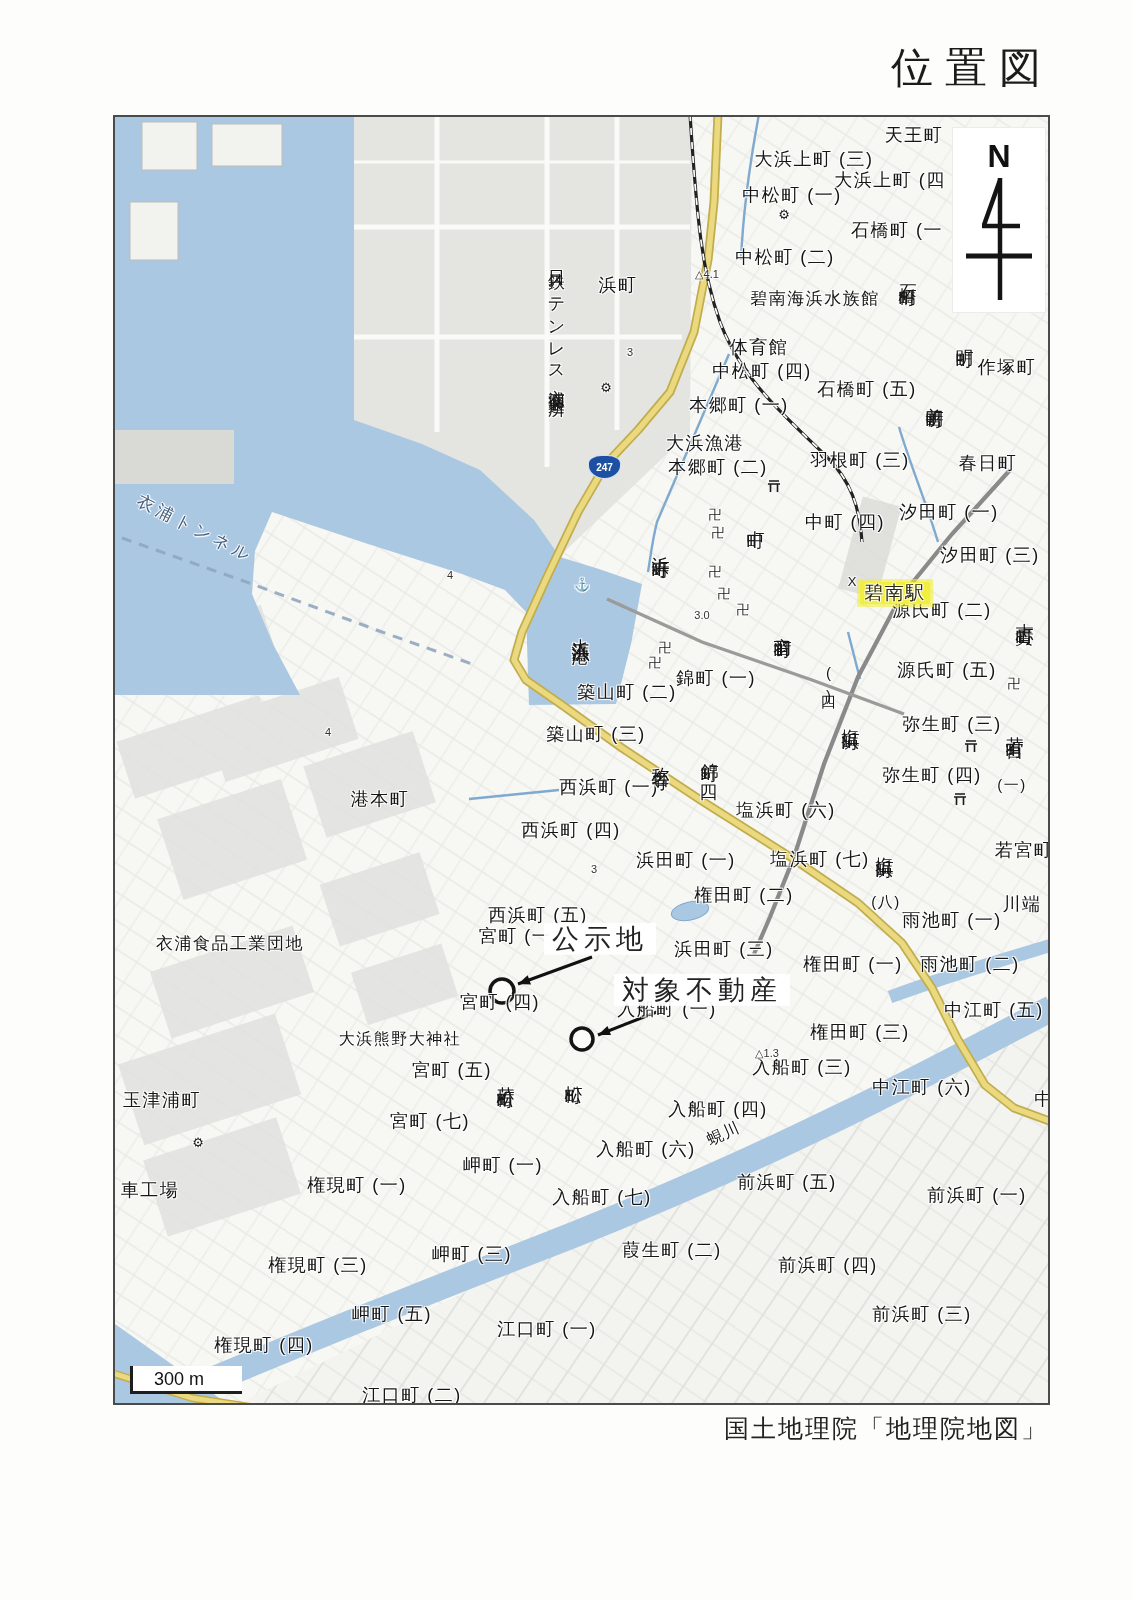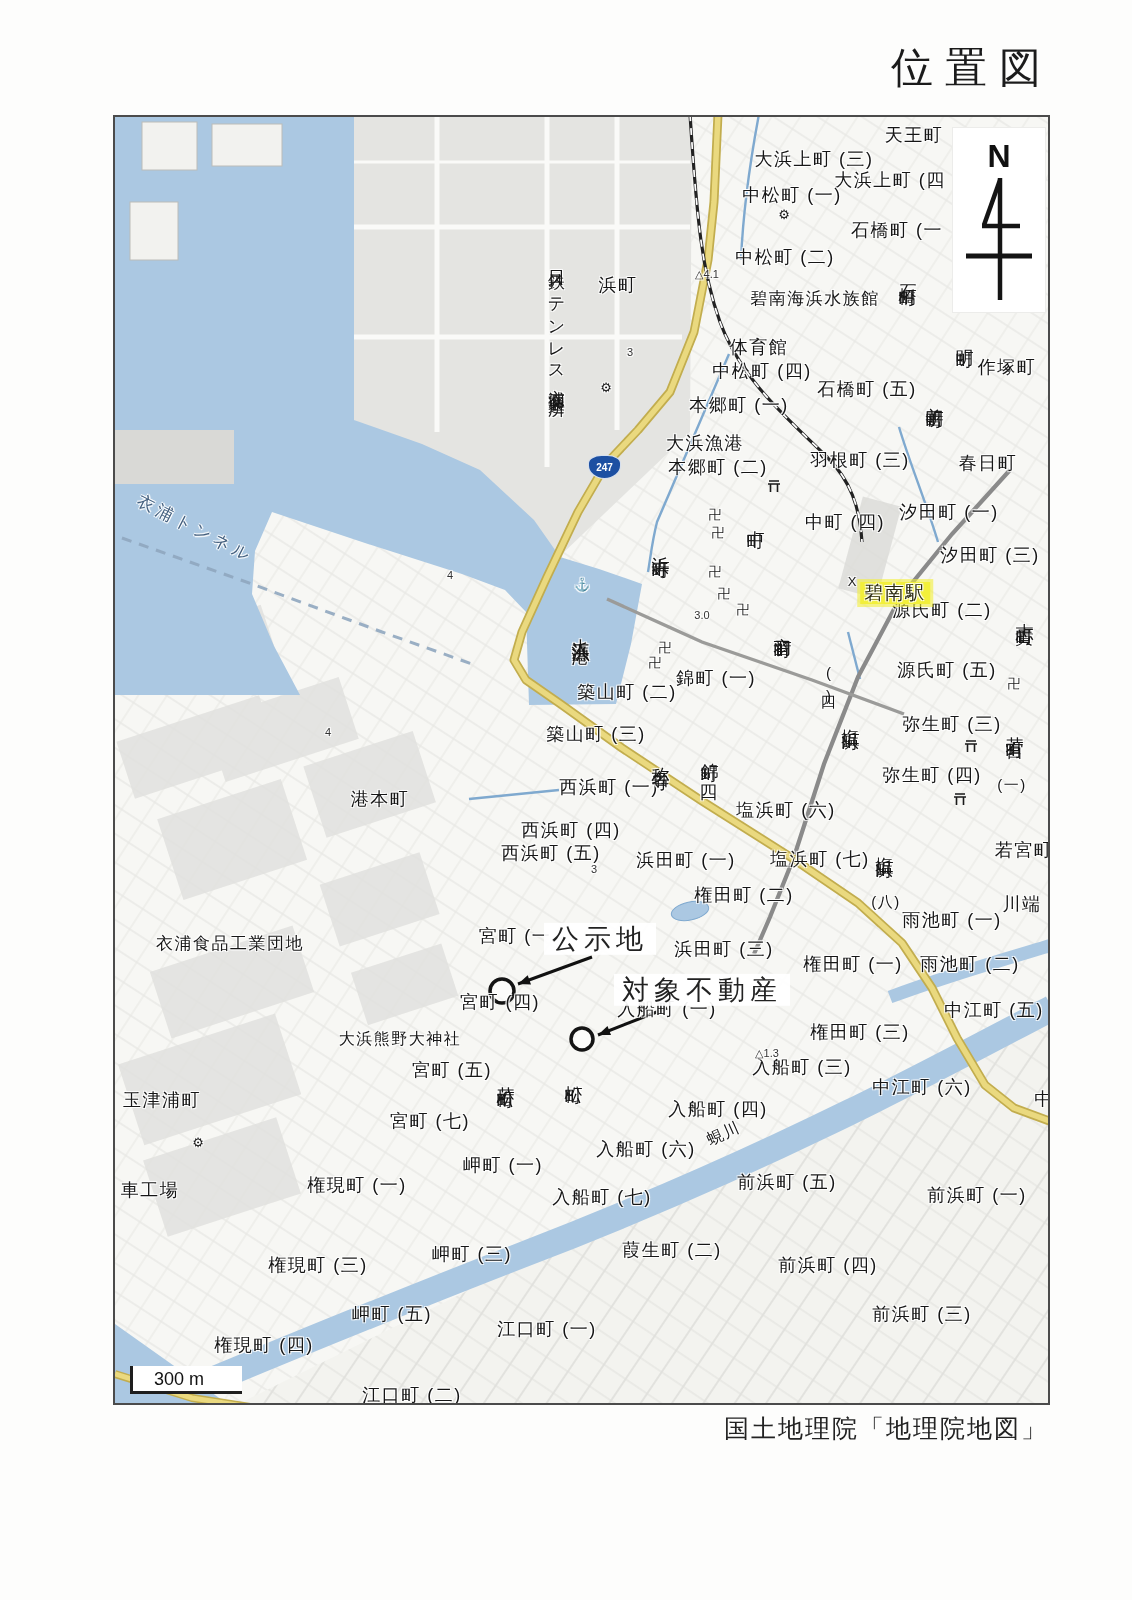--- a/index.html
+++ b/index.html
@@ -179,21 +179,21 @@
       <div class="lbl" style="left: 738px; top: 847px; transform: translate(-50%, -50%);">権田町 (一)</div>
       <div class="lbl" style="left: 855px; top: 847px; transform: translate(-50%, -50%);">雨池町 (二)</div>
       <div class="lbl" style="left: 879px; top: 893px; transform: translate(-50%, -50%);">中江町 (五)</div>
       <div class="lbl" style="left: 745px; top: 915px; transform: translate(-50%, -50%);">権田町 (三)</div>
       <div class="lbl" style="left: 807px; top: 970px; transform: translate(-50%, -50%);">中江町 (六)</div>
       <div class="lbl" style="left: 929px; top: 982px; transform: translate(-50%, -50%);">中</div>
       <div class="lbl" style="left: 571px; top: 743px; transform: translate(-50%, -50%);">浜田町 (一)</div>
       <div class="lbl" style="left: 609px; top: 832px; transform: translate(-50%, -50%);">浜田町 (三)</div>
       <div class="lbl" style="left: 494px; top: 670px; transform: translate(-50%, -50%);">西浜町 (一)</div>
       <div class="lbl" style="left: 456px; top: 713px; transform: translate(-50%, -50%);">西浜町 (四)</div>
-      <div class="lbl" style="left: 423px; top: 736px; transform: translate(-50%, -50%); margin-left: 13px;">西浜町 (五)</div>
+      <div class="lbl" style="left: 423px; top: 798px; transform: translate(-50%, -50%);">西浜町 (五)</div>
       <div class="lbl" style="left: 400px; top: 819px; transform: translate(-50%, -50%);">宮町 (一</div>
       <div class="lbl" style="left: 385px; top: 885px; transform: translate(-50%, -50%);">宮町 (四)</div>
       <div class="lbl" style="left: 337px; top: 953px; transform: translate(-50%, -50%);">宮町 (五)</div>
       <div class="lbl" style="left: 315px; top: 1004px; transform: translate(-50%, -50%);">宮町 (七)</div>
       <div class="lbl" style="left: 285px; top: 922px; font-size: 16px; transform: translate(-50%, -50%);">大浜熊野大神社</div>
       <div class="lbl" style="left: 47px; top: 983px; transform: translate(-50%, -50%);">玉津浦町</div>
       <div class="lbl" style="left: 35px; top: 1073px; transform: translate(-50%, -50%);">車工場</div>
       <div class="lbl" style="left: 115px; top: 827px; font-size: 17px; transform: translate(-50%, -50%);">衣浦食品工業団地</div>
       <div class="lbl" style="left: 265px; top: 682px; transform: translate(-50%, -50%);">港本町</div>
       <div class="lbl" style="left: 512px; top: 575px; transform: translate(-50%, -50%);">築山町 (二)</div>

